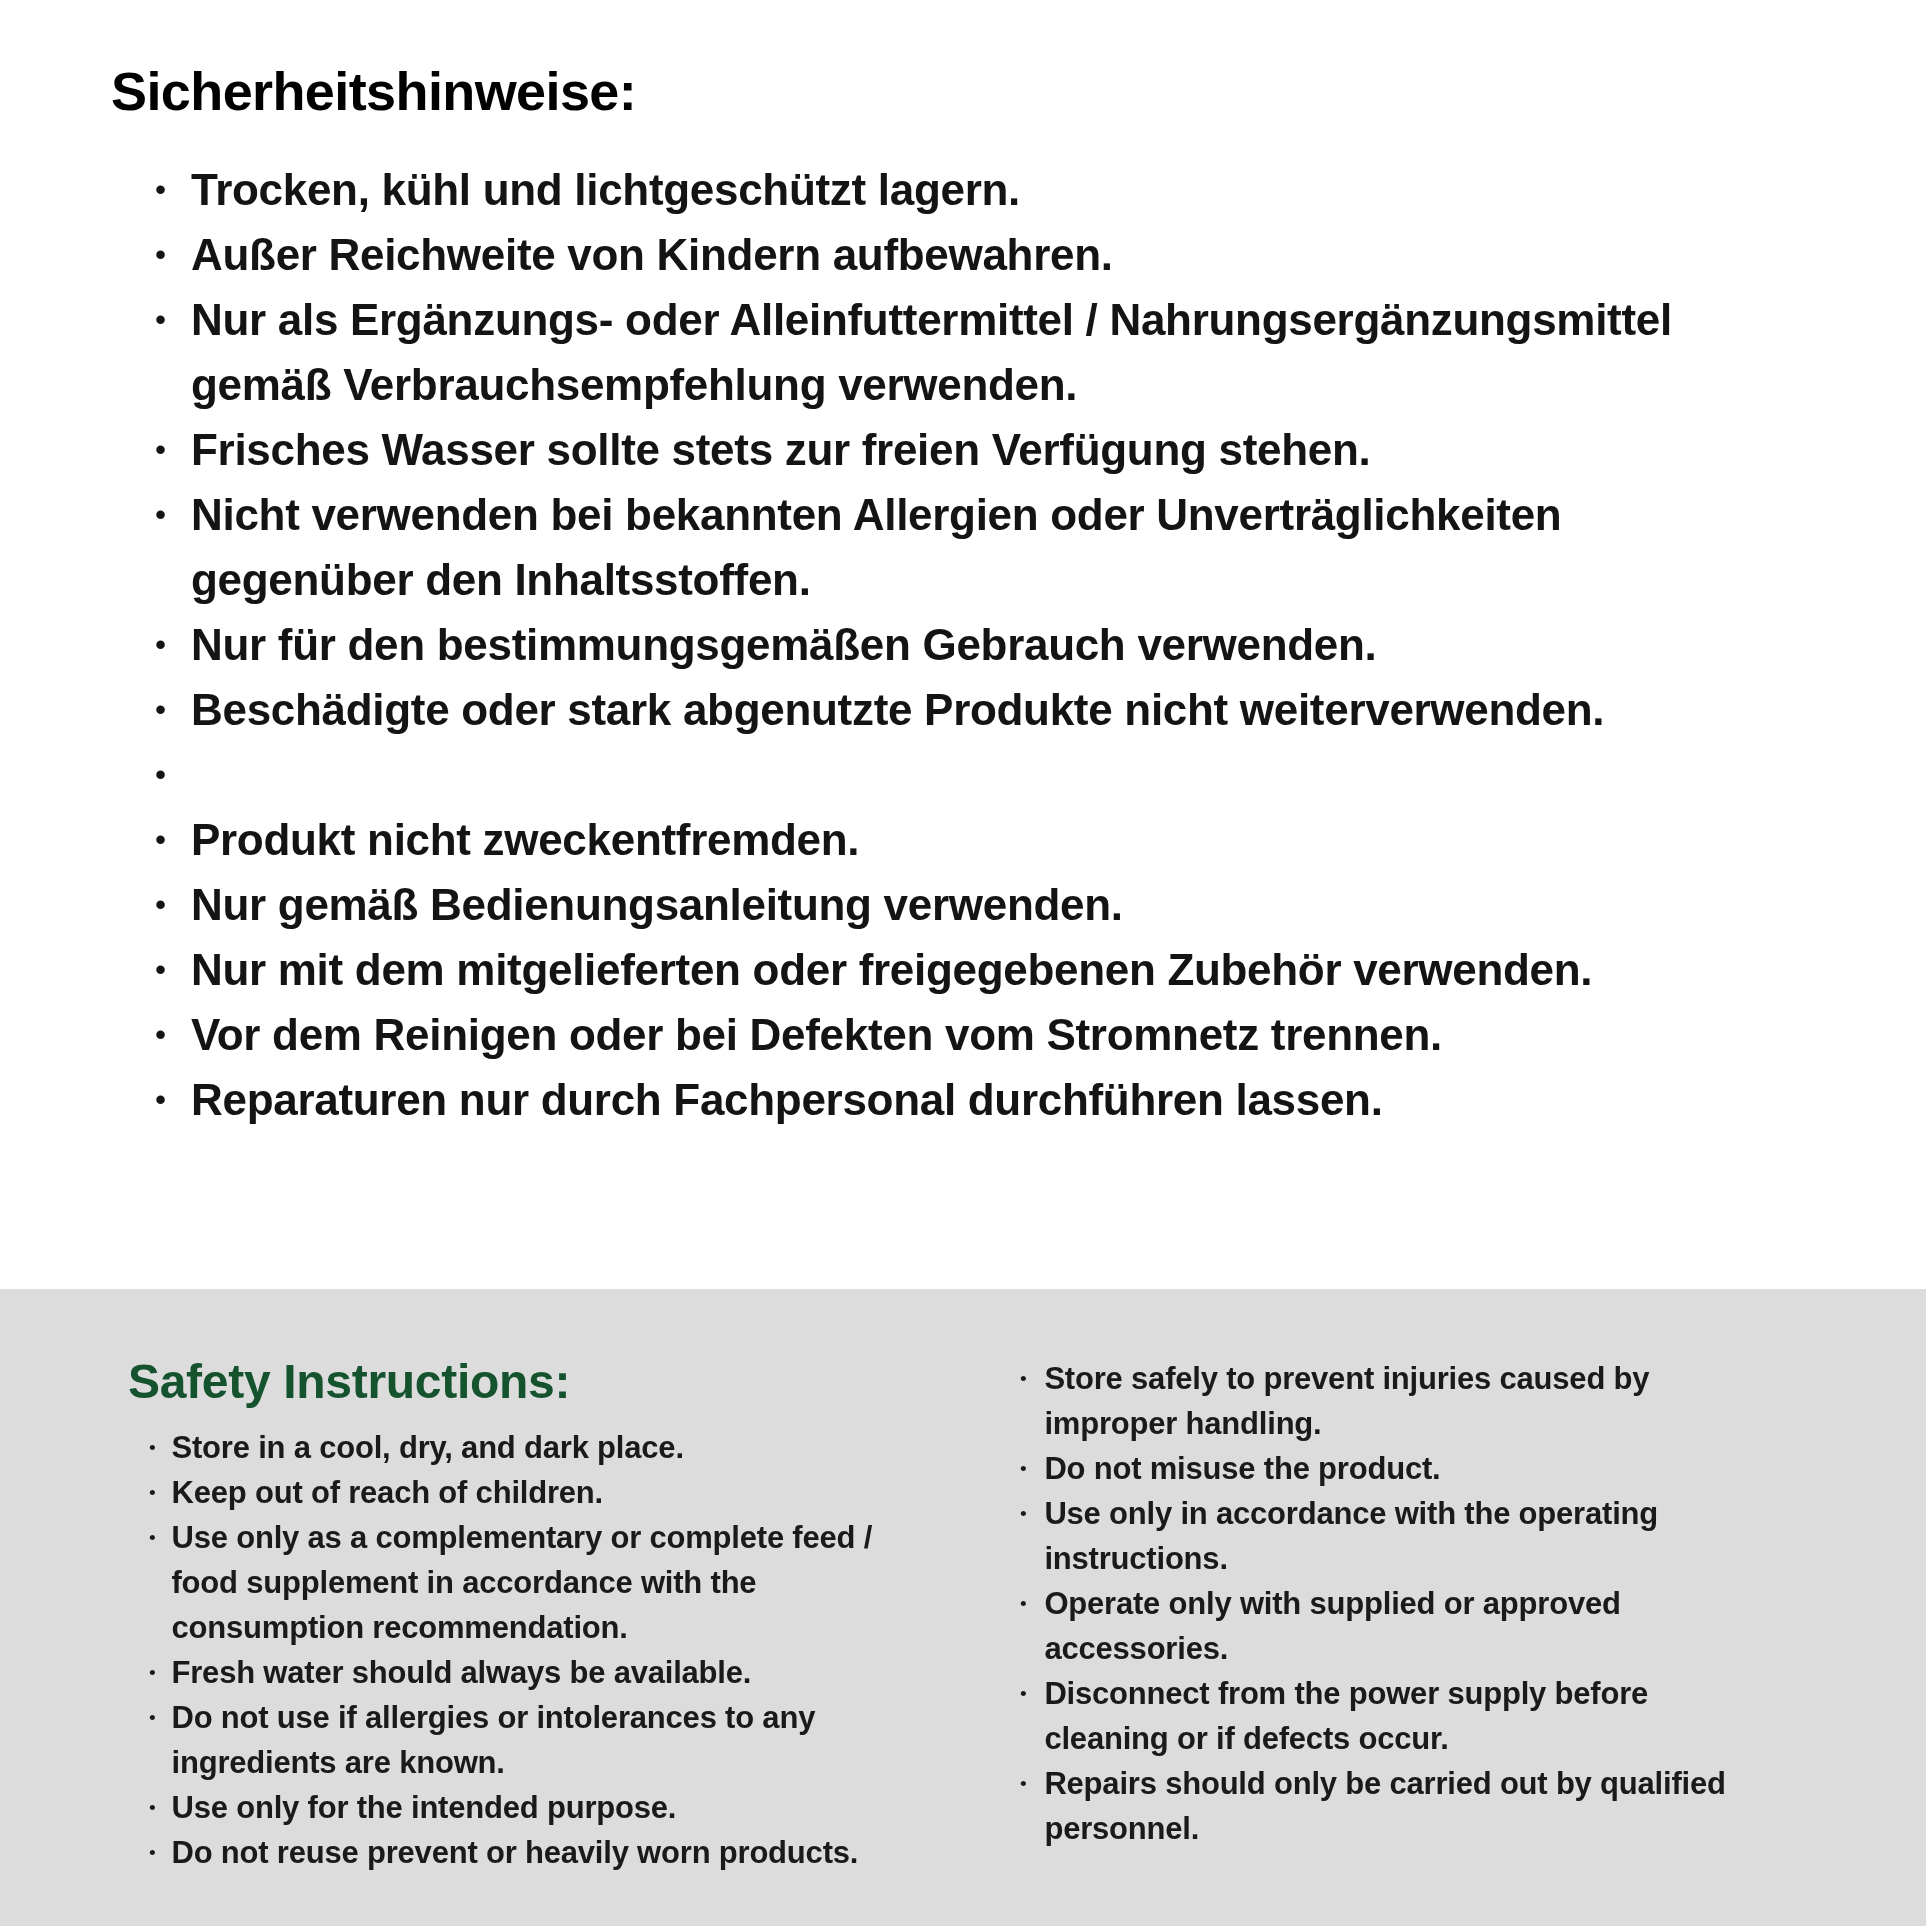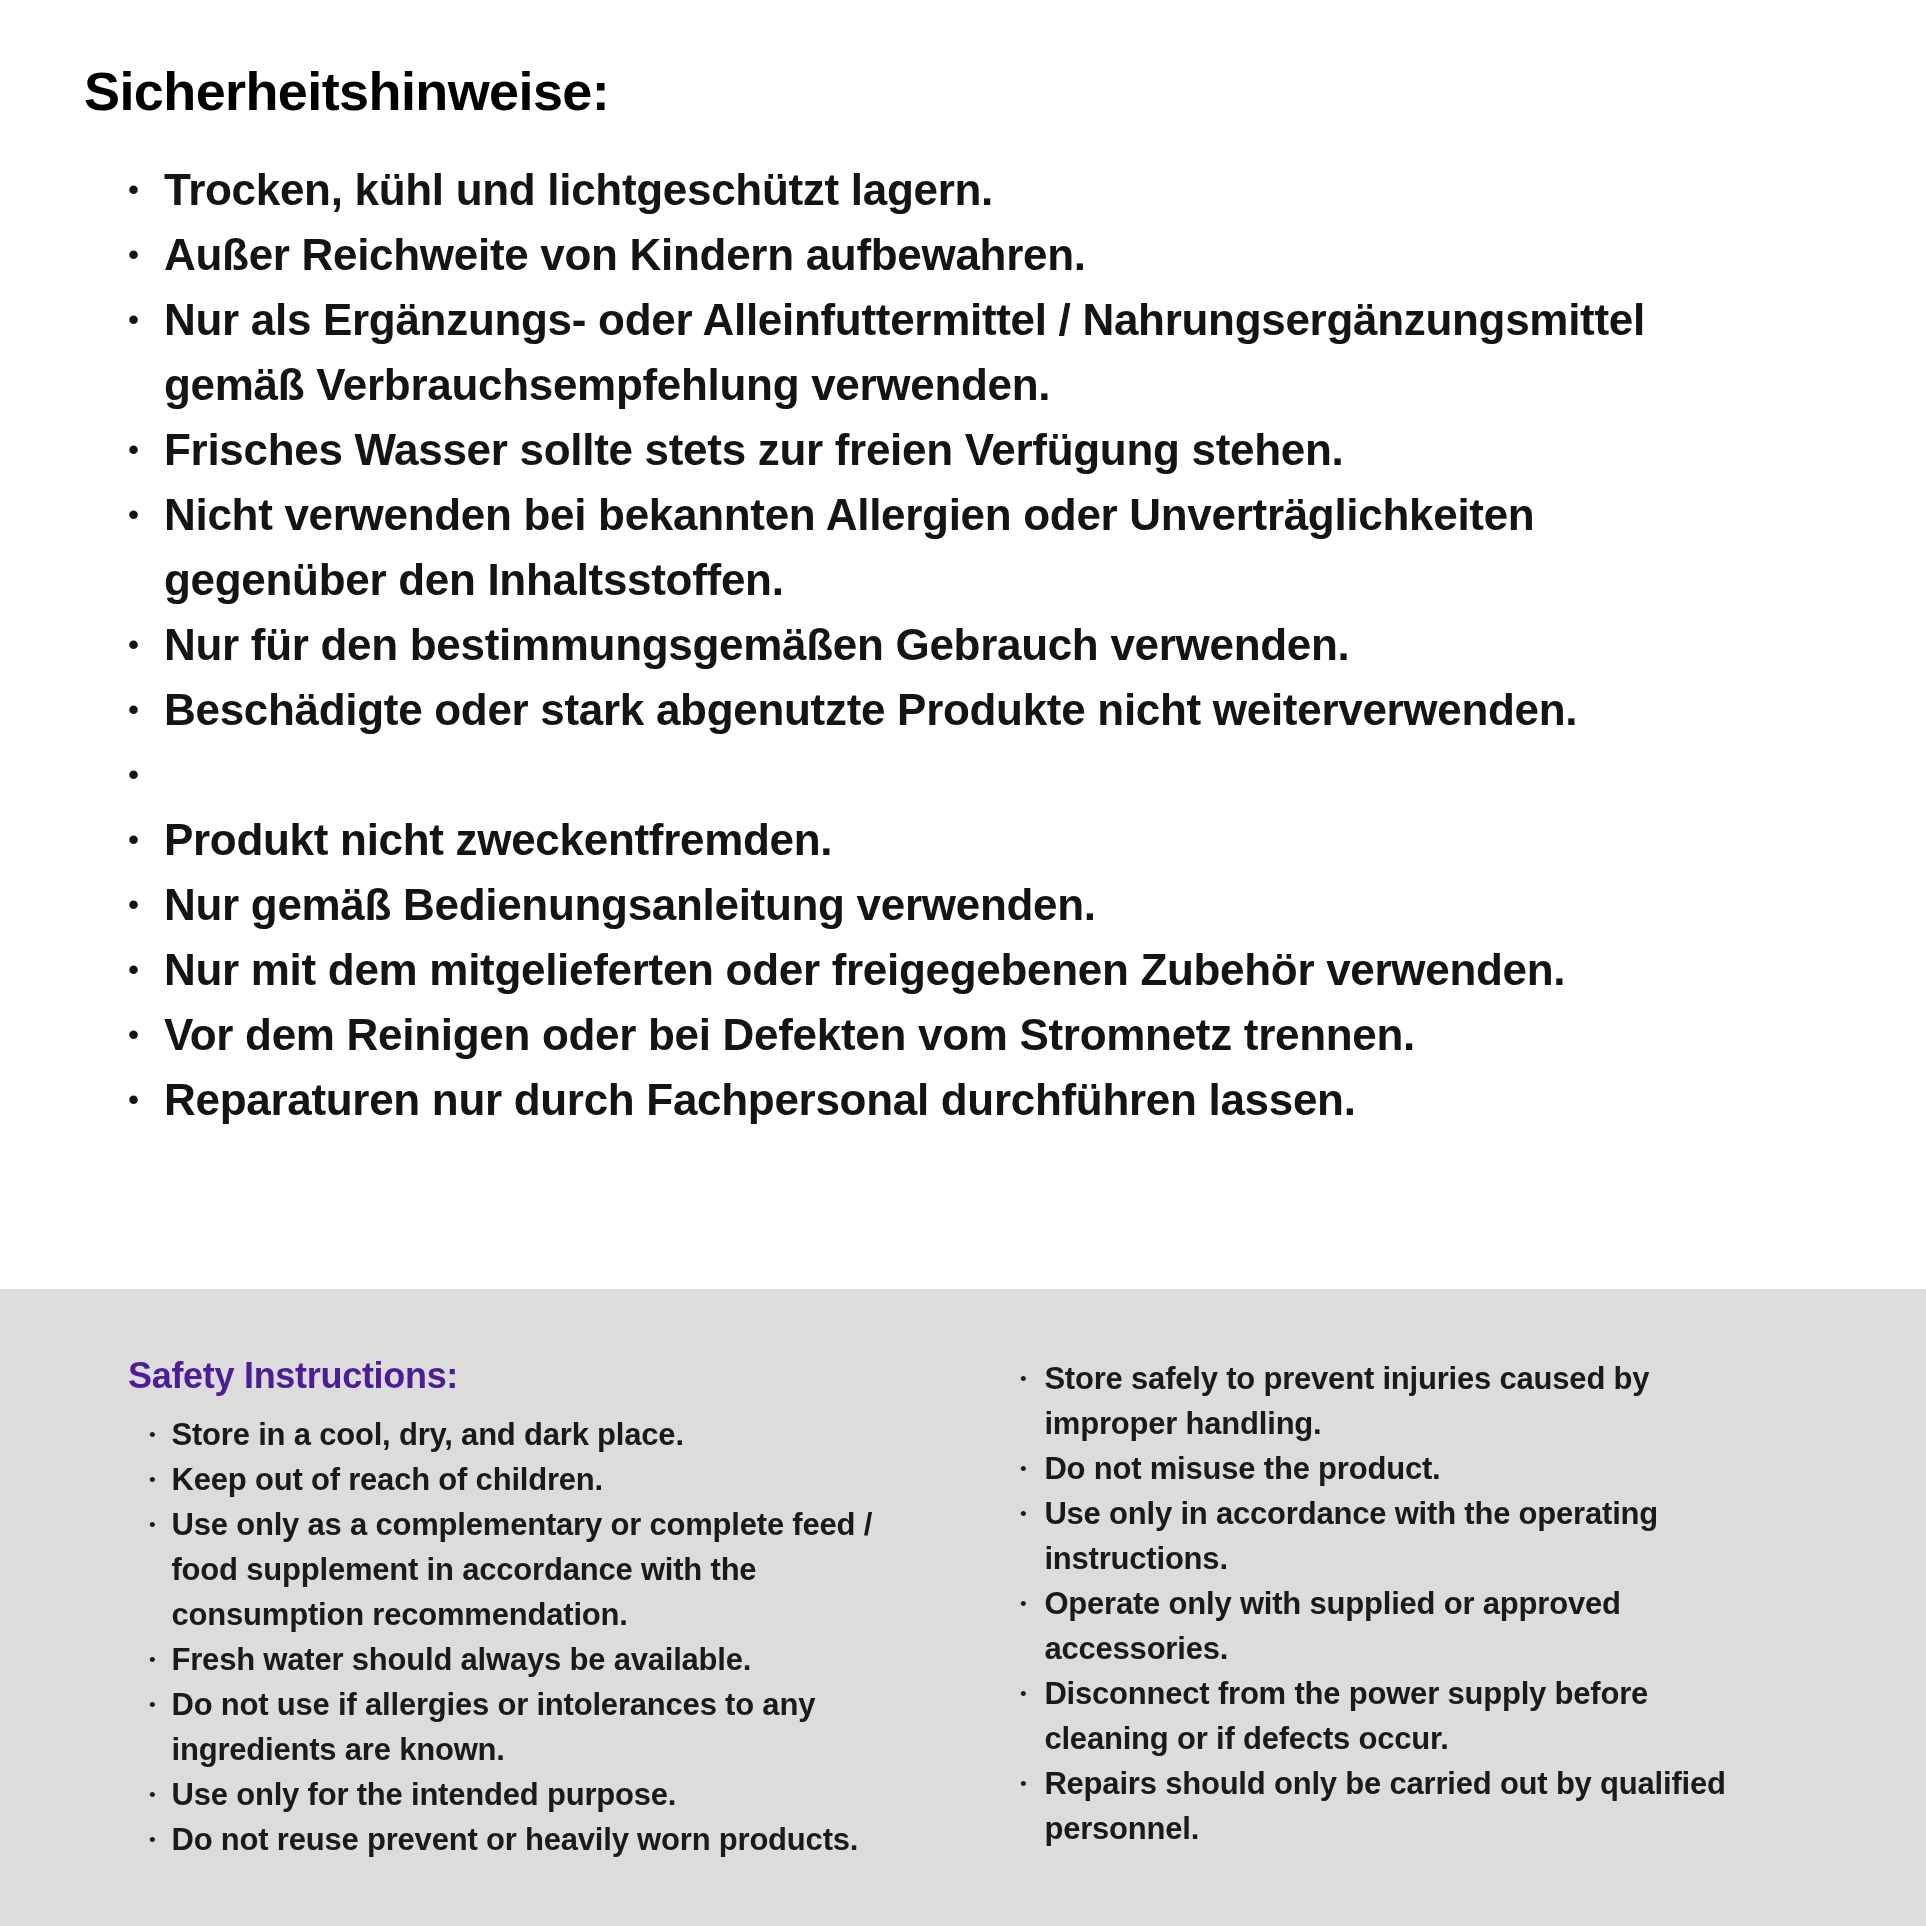--- a/index.html
+++ b/index.html
@@ -9,21 +9,21 @@
     height: 1926px;
     background: #ffffff;
     overflow: hidden;
     font-family: "Liberation Sans", sans-serif;
     color: #141414;
   }
   .page { position: relative; width: 1926px; height: 1926px; }
 
   
   .german-section {
-    padding: 59px 71px 0 84px;
+    padding: 59px 71px 0 111px;
   }
   .g-heading {
     margin: 0 0 33px 0;
     font-size: 54px;
     line-height: 1.2;
     font-weight: 700;
     letter-spacing: -0.6px;
     color: #000000;
   }
   .g-list {
@@ -48,25 +48,25 @@
     top: 1289px; bottom: 0;
     box-sizing: border-box;
     padding: 67px 77px 0 128px;
     display: flex;
     align-items: flex-start;
   }
   .col-left { width: 892px; flex: 0 0 auto; }
   .col-right { flex: 1 1 auto; }
   .e-heading {
     margin: 0 0 16.7px 0;
-    font-size: 36px;
+    font-size: 48px;
     line-height: 1.1;
     font-weight: 700;
     letter-spacing: -0.3px;
-    color: #4c1d95;
+    color: #14532d;
   }
   .e-list {
     list-style: none;
     margin: 0;
     padding: 0;
     font-size: 31px;
     line-height: 45px;
     letter-spacing: -0.2px;
     color: #1a1a1a;
   }

